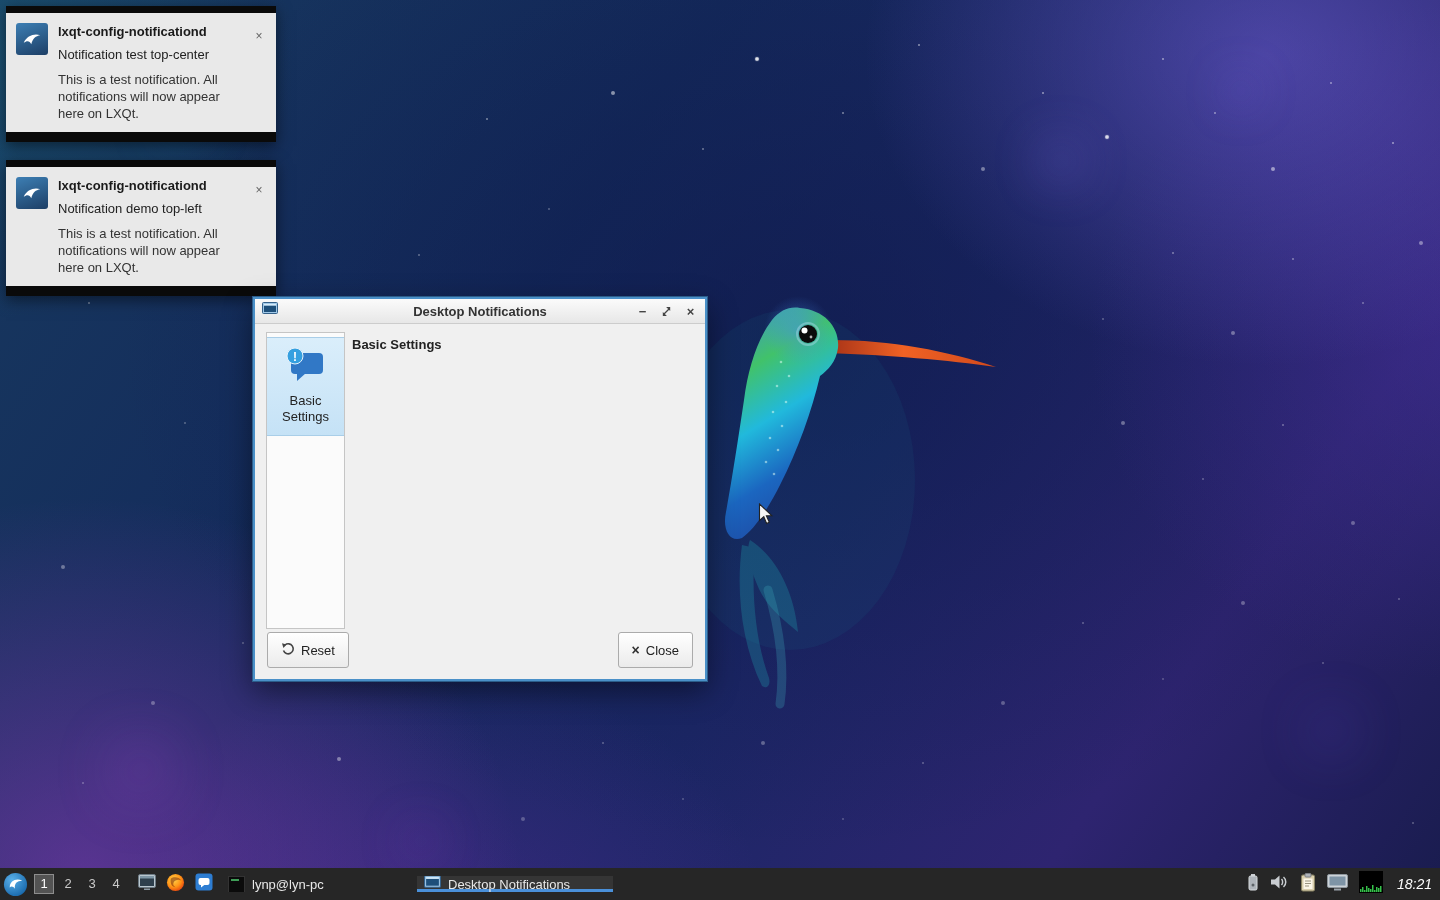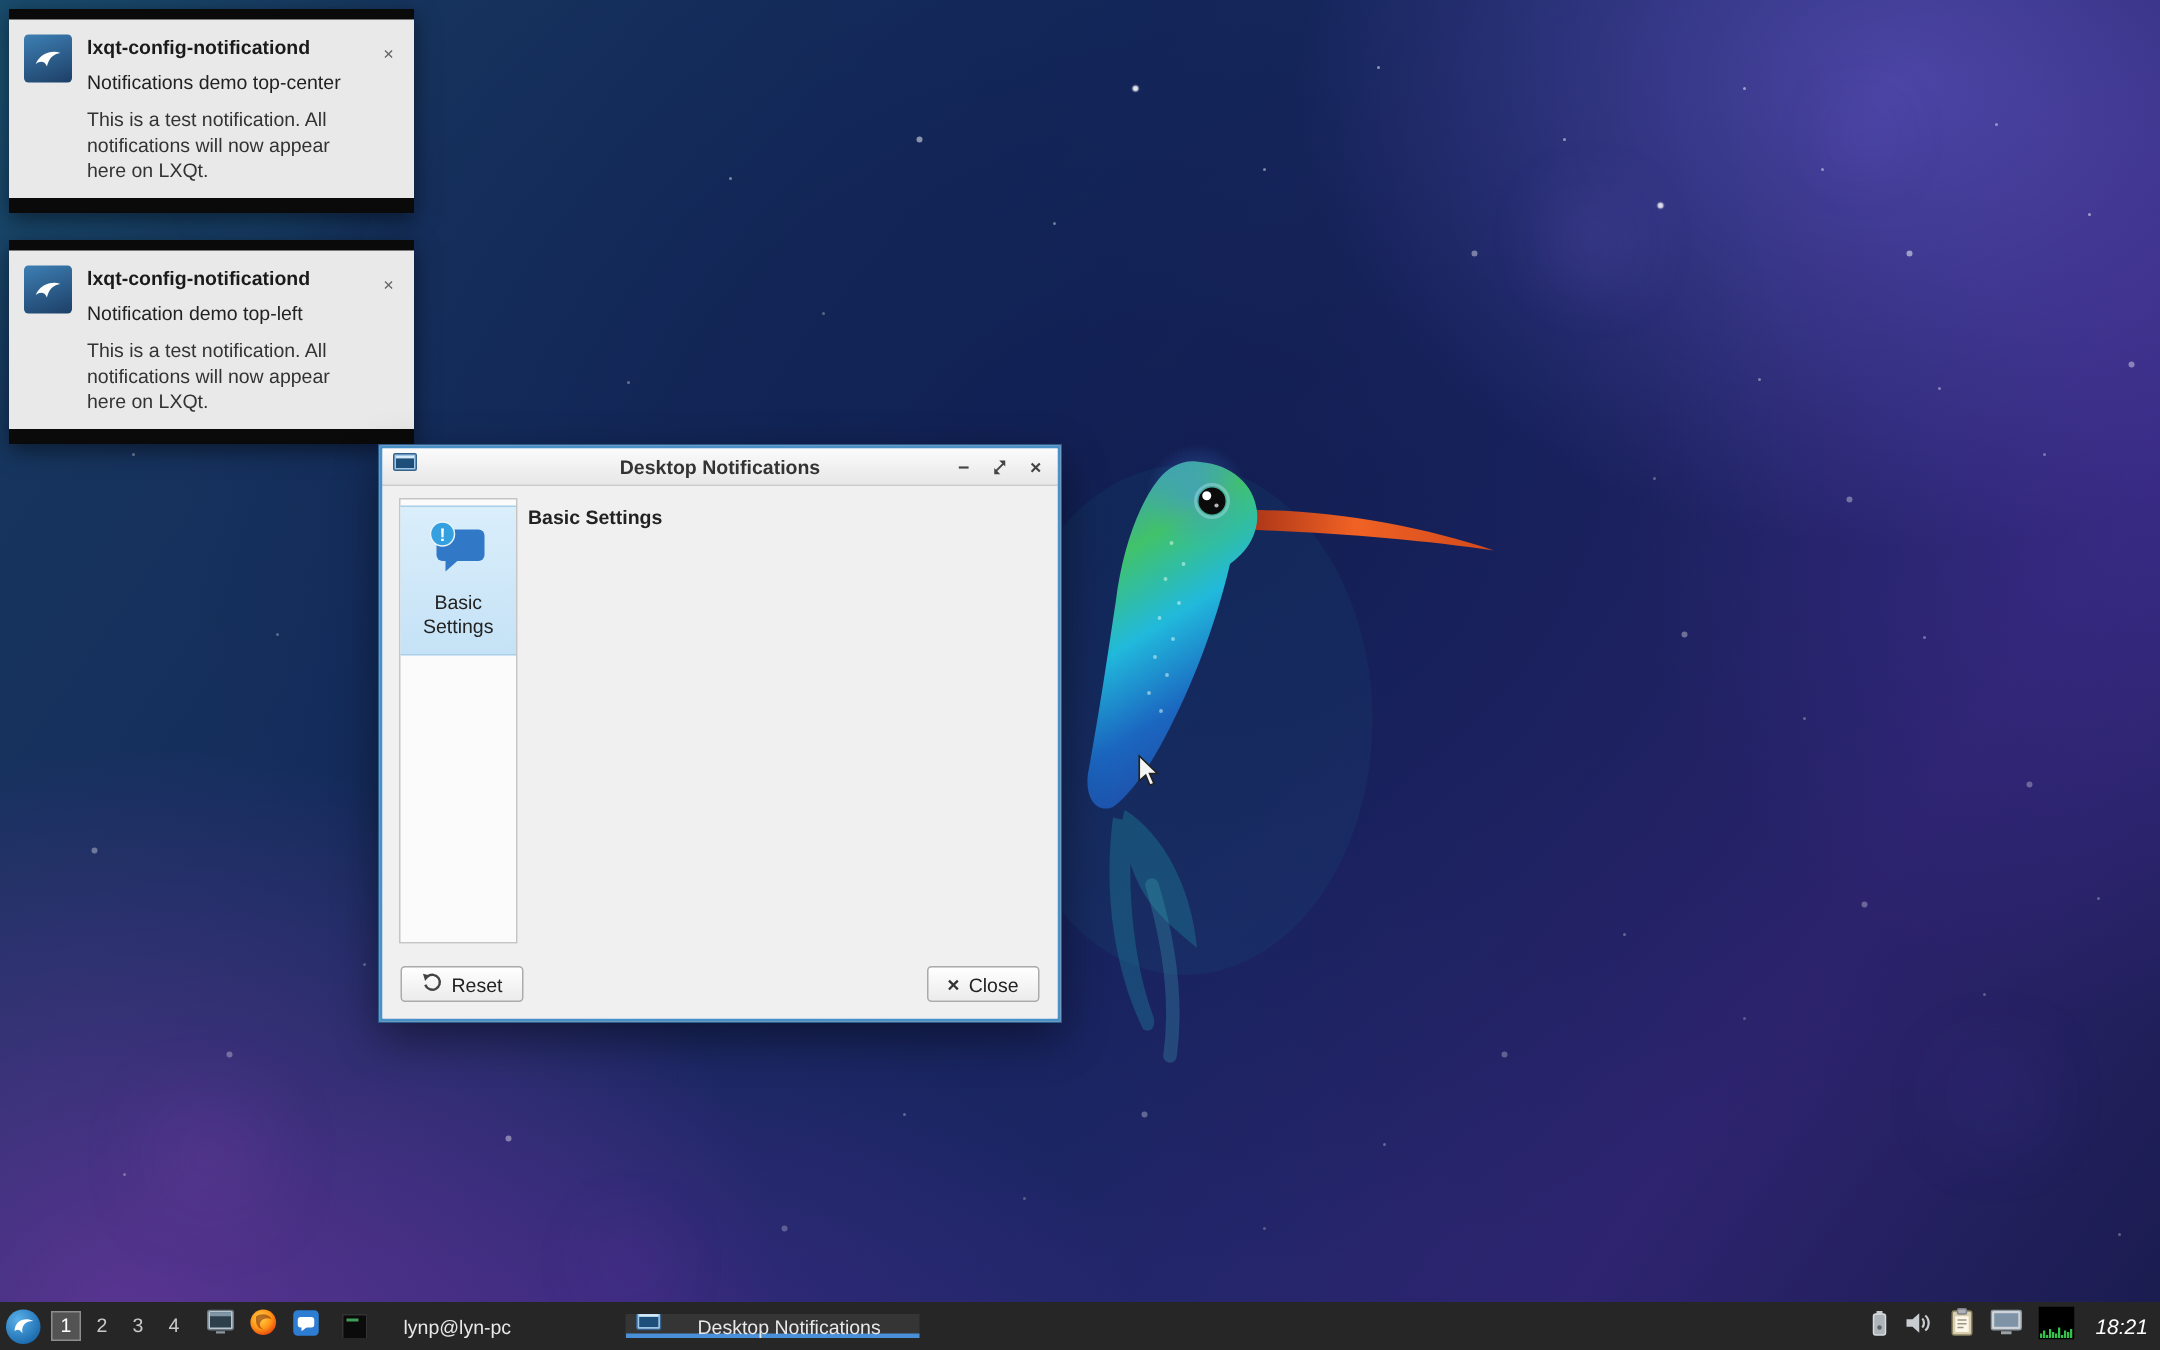--- a/index.html
+++ b/index.html
@@ -97,35 +97,35 @@
   .groupbox-title { position:absolute; top:-8px; left:50%; transform:translateX(-50%);
     background:#f0f0f0; padding:0 8px; font-size:13px; color:#333; white-space:nowrap; }
   .radio { position:absolute; width:13px; height:13px; border-radius:50%;
     background:#fdfdfd; border:1px solid #8f8f8f; box-shadow:inset 0 1px 2px rgba(0,0,0,.13); }
   .radio.checked { border-color:#2f77c0; }
   .radio.checked::after { content:""; position:absolute; left:3px; top:3px; width:7px; height:7px;
     border-radius:50%; background:#2f77c0; }
 
   .dialog-buttons { position:absolute; left:12px; right:12px; bottom:11px;
     display:flex; justify-content:space-between; }
-  .btn { height:24px; display:inline-flex; align-items:center; gap:6px; padding:0 13px;
+  .btn { height:36px; display:inline-flex; align-items:center; gap:6px; padding:0 13px;
     font-size:13px; color:#222; background:linear-gradient(#ffffff,#ebebeb);
     border:1px solid #ababab; border-radius:3px; box-shadow:inset 0 1px 0 rgba(255,255,255,.7); }
   .btn-x { font-weight:bold; font-size:14px; color:#333; }
 
   
   .taskbar { position:absolute; left:0; bottom:0; width:1440px; height:32px;
     background:#262626; display:flex; align-items:center; color:#ddd; }
   .menu-btn { width:30px; height:32px; display:flex; align-items:center; justify-content:center; }
   .pager { display:flex; align-items:center; margin-left:2px; }
   .ws { min-width:20px; height:20px; line-height:20px; text-align:center; font-size:13px;
     color:#c9c9c9; margin:0 2px; }
   .ws.active { background:#535353; border:1px solid #8d8d8d; line-height:18px; color:#fff; }
   .quicklaunch { display:flex; align-items:center; gap:10px; margin-left:10px; }
-  .task { width:196px; height:16px; display:flex; align-items:center; gap:24px; padding:0 7px;
+  .task { width:196px; height:16px; display:flex; align-items:center; gap:7px; padding:0 7px;
     overflow:hidden; }
   .task-1 { margin-left:8px; }
   .task .task-label { font-size:13px; color:#e8e8e8; white-space:nowrap; }
   .task.active { background:#353535; box-shadow:inset 0 -3px 0 #4a90d9; }
   .thumb { width:17px; height:17px; background:#0b0b0b; border:1px solid #333; flex:0 0 17px; position:relative; }
   .thumb::after { content:""; position:absolute; left:2px; top:2px; width:8px; height:2px; background:#3f9e57; }
   .tray { margin-left:auto; display:flex; align-items:center; gap:11px; padding-right:8px;font-style:italic; }
   .clock { font-size:14px; color:#fff; margin-left:3px; }
 
   .cursor { position:absolute; left:758px; top:503px; z-index:60; }
@@ -187,21 +187,21 @@
 
   <div class="notif notif-1">
     <div class="notif-inner">
       <div class="notif-appicon">
         <svg width="24" height="24" viewBox="0 0 32 32">
             <path d="M5,21 C9,11 20,8 27,11 C21,12 17,15 15,23 C13,18 9,18 5,21 Z" fill="#ffffff"></path>
           </svg>
       </div>
       <div class="notif-texts">
         <div class="notif-app">lxqt-config-notificationd</div>
-        <div class="notif-summary">Notifications demo top-center</div>
+        <div class="notif-summary">Notification test top-center</div>
         <div class="notif-body">This is a test notification. All notifications will now appear here on LXQt.</div>
       </div>
       <div class="notif-close">×</div>
     </div>
   </div>
 
   <div class="notif notif-2">
     <div class="notif-inner">
       <div class="notif-appicon">
         <svg width="24" height="24" viewBox="0 0 32 32">

